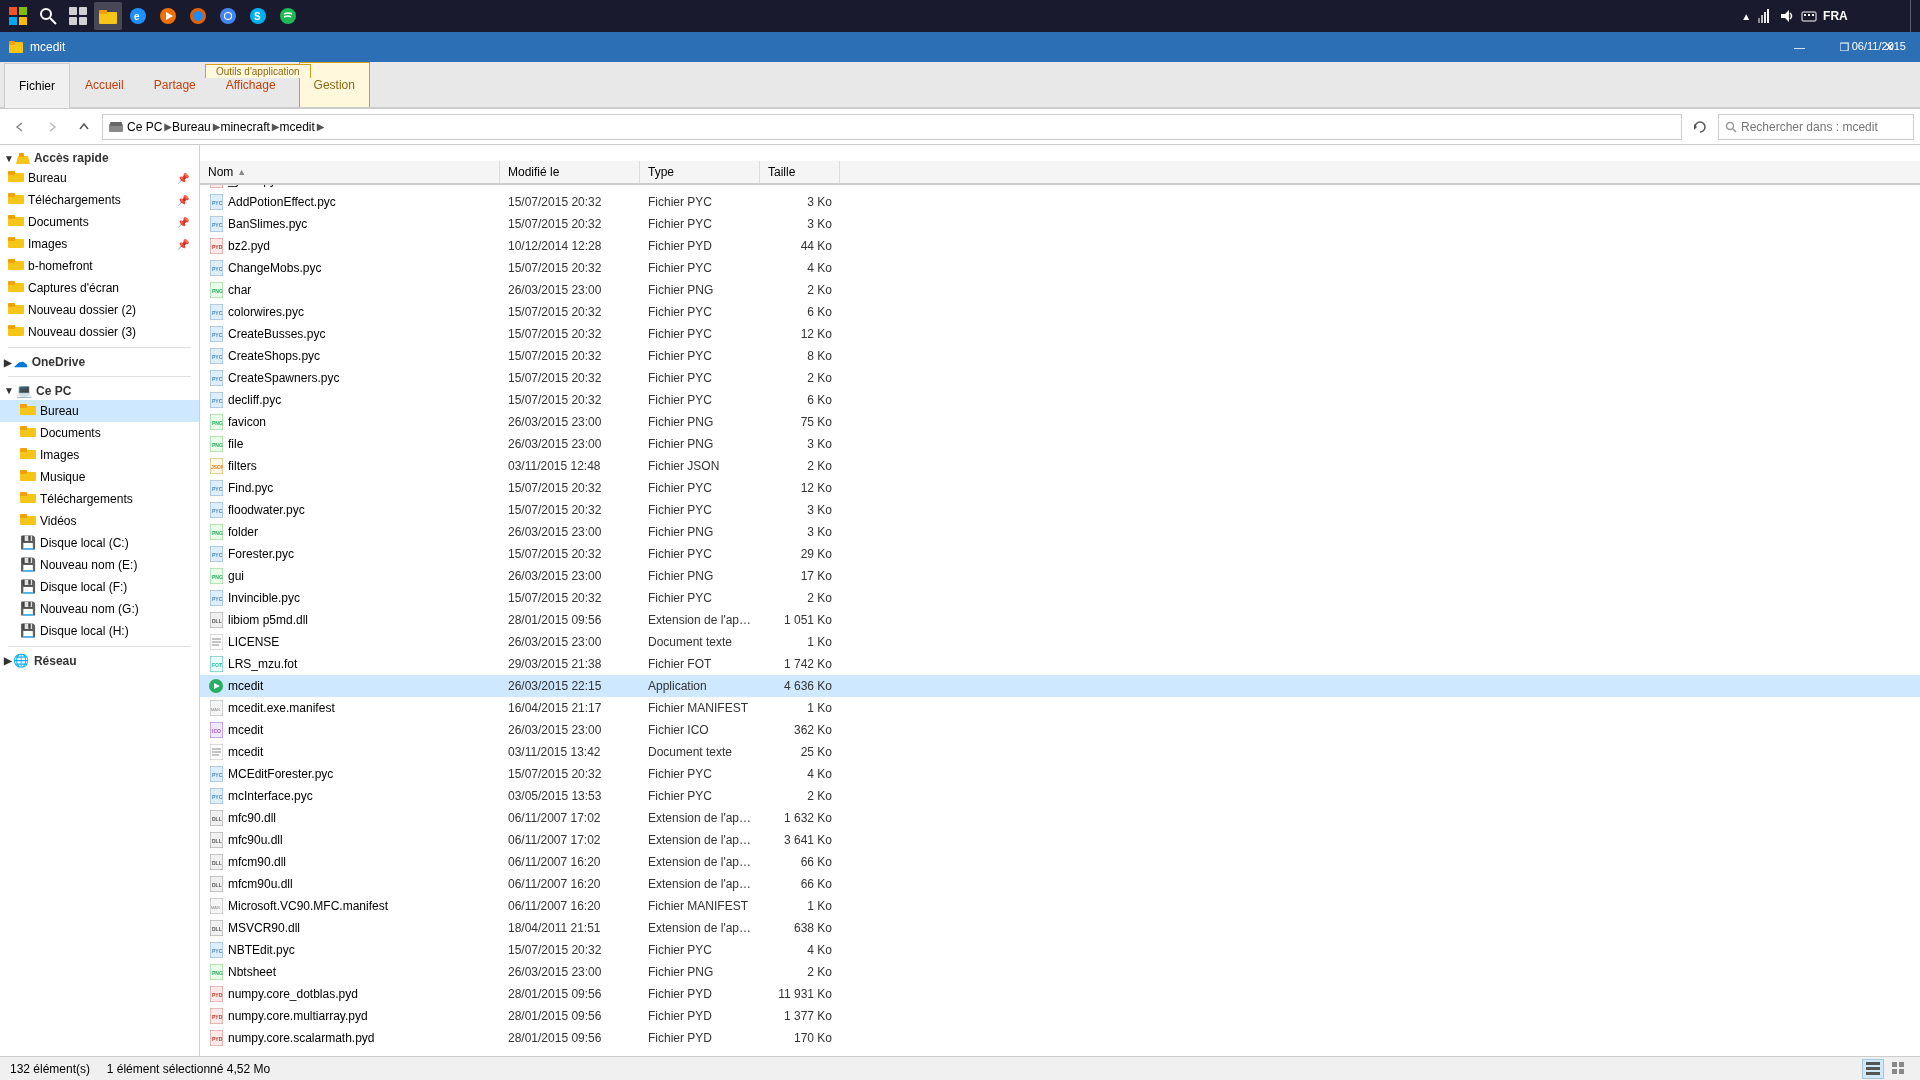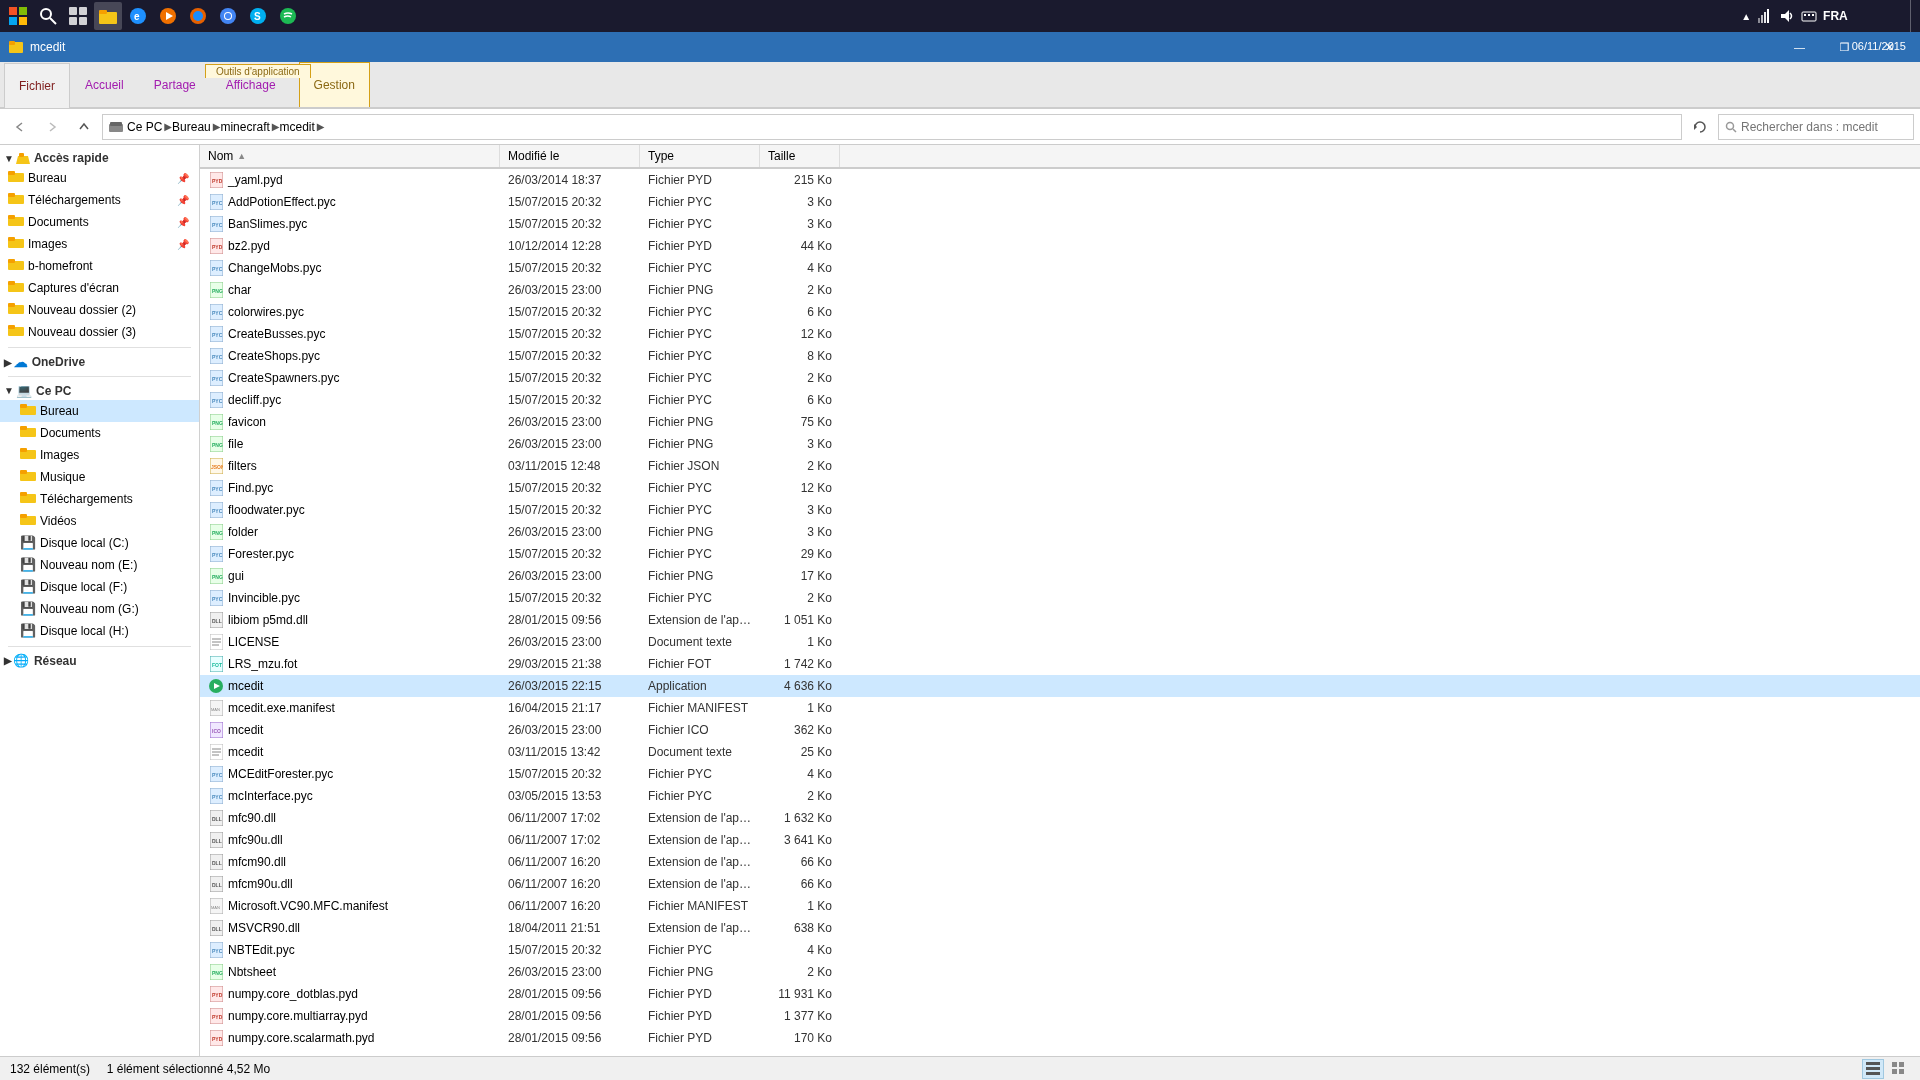--- a/index.html
+++ b/index.html
@@ -52,31 +52,31 @@
       background: #f0f0f0;
       border-bottom: 1px solid #ccc;
     }
     .ribbon-tab {
       padding: 4px 14px;
       font-size: 12px;
       cursor: pointer;
       border: 1px solid transparent;
       border-bottom: none;
       background: transparent;
-      color: #a21caf;
+      color: #c2410c;
       height: 100%;
       display: flex;
       align-items: center;
     }
     .ribbon-tab.active {
       background: #f0f0f0;
       border-color: #ccc;
       margin-bottom: -1px;
       padding-bottom: 5px;
-      color: #7f1d1d;
+      color: #000000;
       font-weight: normal;
     }
     .ribbon-tab.tools { background: #fff8dc; border-color: #d4a017; color: #8b6914; }
     
     
     #address-bar {
       display: flex;
       align-items: center;
       background: #fff;
       border-bottom: 1px solid #ccc;
@@ -170,21 +170,21 @@
       flex-direction: column;
     }
     
     #file-list-header {
       display: flex;
       align-items: center;
       background: #f5f5f5;
       border-bottom: 2px solid #ccc;
       padding: 0;
       position: sticky;
-      top: 0;
+      top: 16px;
       z-index: 10;
       font-size: 12px;
     }
     .col-header {
       padding: 4px 8px;
       cursor: pointer;
       display: flex;
       align-items: center;
       gap: 4px;
       border-right: 1px solid #ddd;

